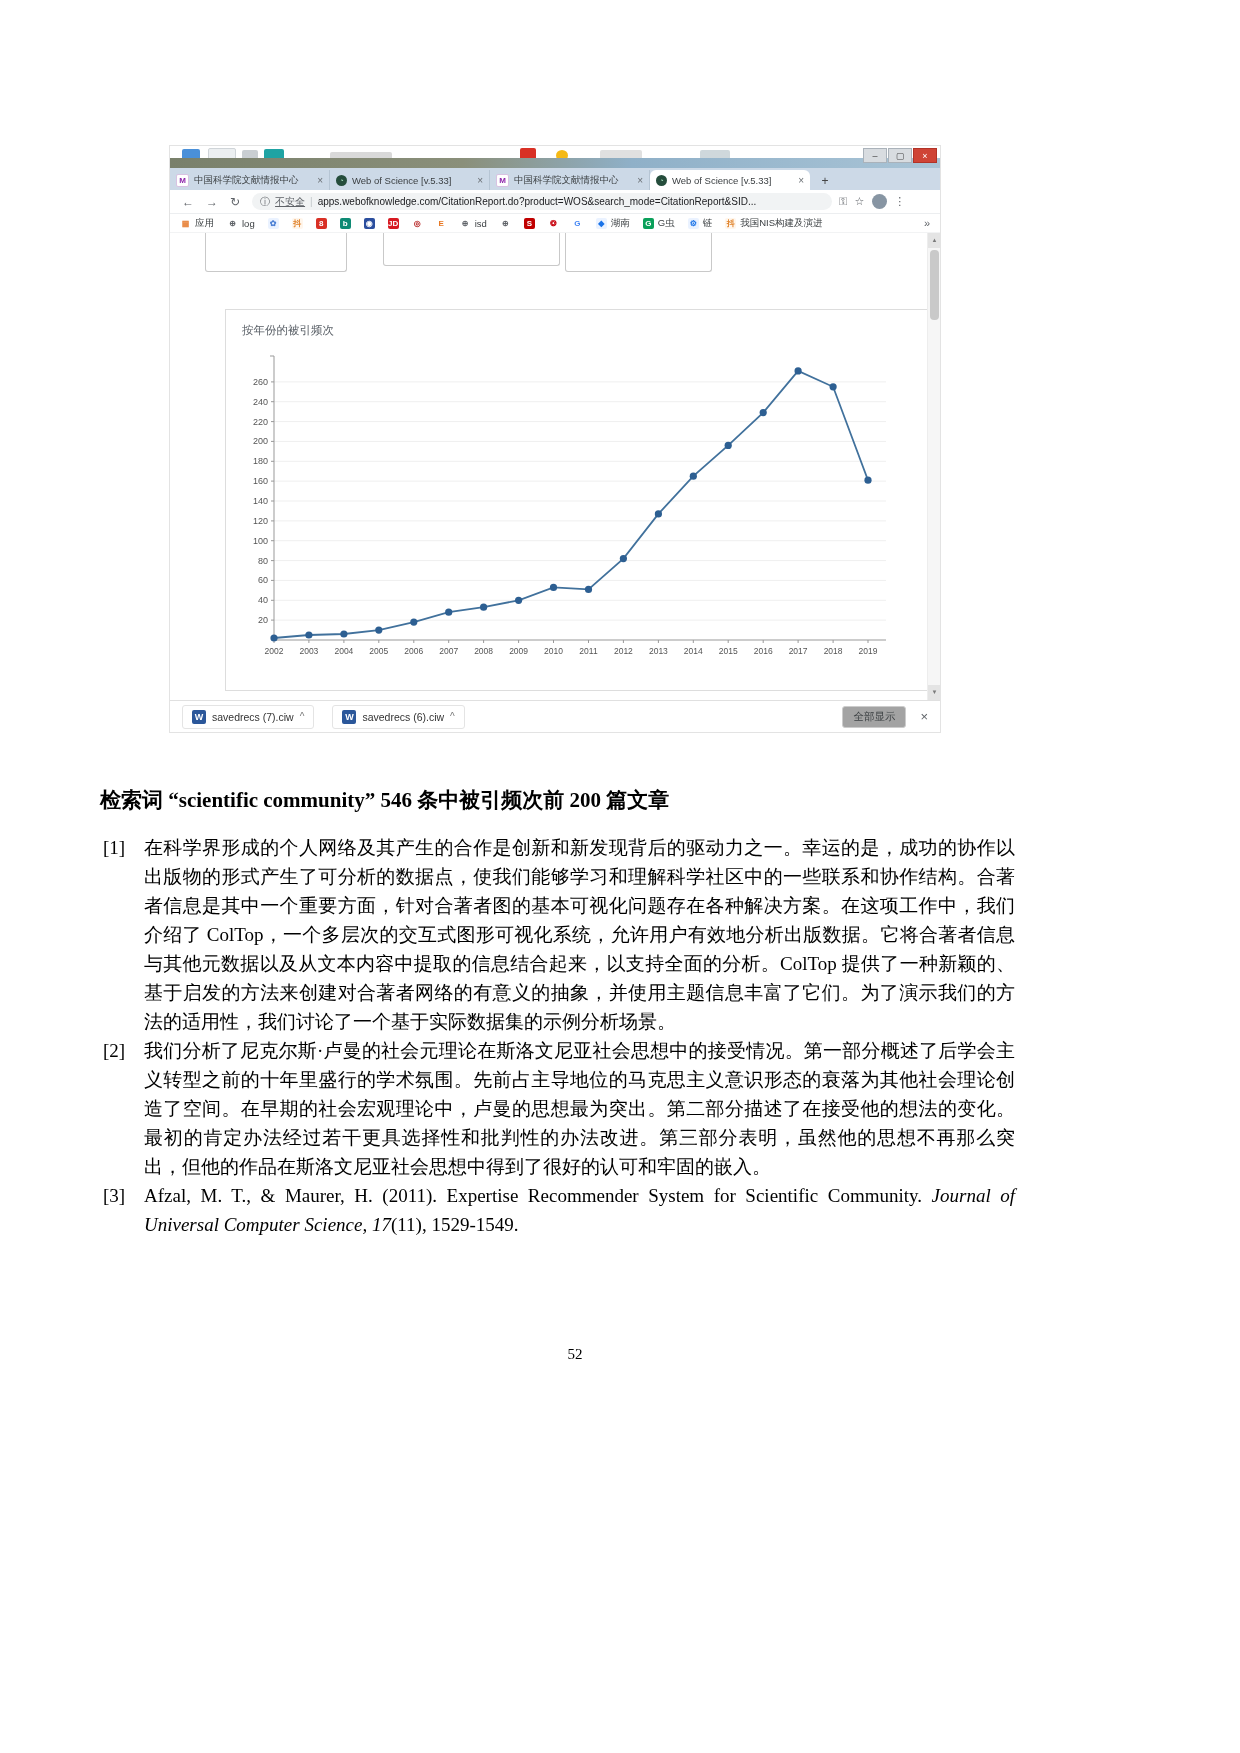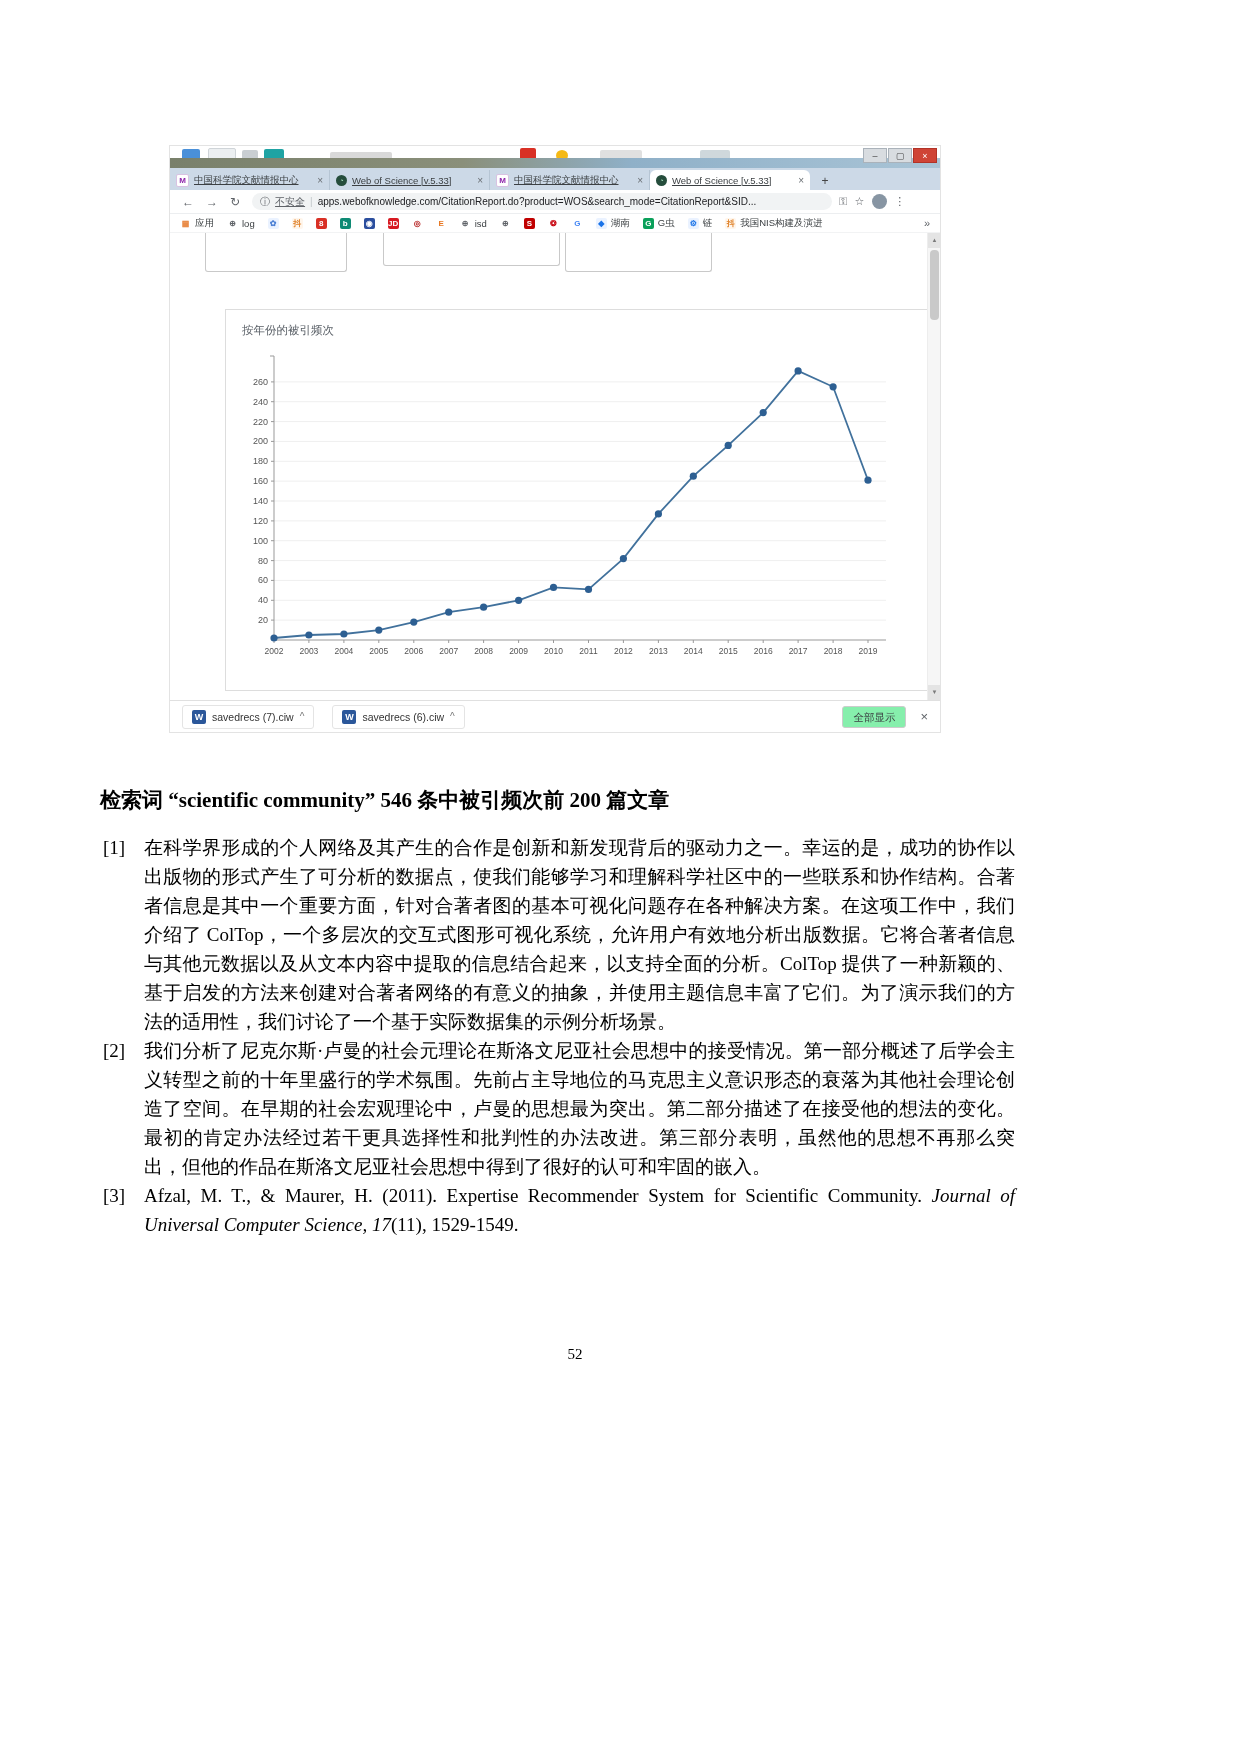--- a/index.html
+++ b/index.html
@@ -16,21 +16,21 @@
   .winbtns{position:absolute;right:3px;top:2px;display:flex;gap:1px;z-index:5;}
   .winbtn{width:24px;height:15px;font-size:9px;line-height:15px;text-align:center;
           background:#d8dce0;color:#444;border:1px solid #aab2ba;box-sizing:border-box;}
   .winbtn.close{background:#cf4436;color:#fff;border-color:#b23327;}
 
   
   .tabbar{position:absolute;left:0;top:22px;width:100%;height:22px;background:#ccd9e7;display:flex;align-items:flex-end;}
   .tab{width:160px;height:20px;display:flex;align-items:center;gap:5px;padding:0 6px;box-sizing:border-box;
        font-size:9.5px;color:#3c4043;border-right:1px solid #b6c5d4;}
   .tab.active{background:#fff;border-radius:6px 6px 0 0;border-right:none;}
-  .tab-title{flex:1;white-space:nowrap;overflow:hidden;text-overflow:ellipsis;text-decoration:underline;}
+  .tab-title{flex:1;white-space:nowrap;overflow:hidden;text-overflow:ellipsis;}
   .tab-close{color:#6b7075;font-size:10px;flex:0 0 auto;}
   .fav{width:11px;height:11px;flex:0 0 auto;font:bold 8px/11px "Liberation Sans",sans-serif;text-align:center;border-radius:2px;}
   .fav-m{background:#fff;color:#8e24aa;border:1px solid #d8c2e2;}
   .fav-wos{background:#254d3c;border-radius:50%;color:#9fd4b5;font-size:7px;line-height:12px;}
   .newtab{width:22px;height:18px;margin-left:4px;text-align:center;font-size:12px;color:#444;line-height:18px;}
 
   
   .toolbar{position:absolute;left:0;top:44px;width:100%;height:24px;background:#fff;display:flex;align-items:center;
            border-bottom:1px solid #eceef0;box-sizing:border-box;}
   .navic{color:#5f6368;font-size:12px;margin-left:12px;}
@@ -62,21 +62,21 @@
   .scr-thumb{position:absolute;left:2px;top:17px;width:9px;height:70px;background:#c9c9c9;border-radius:4px;}
 
   
   .dlbar{position:absolute;left:0;top:554px;width:100%;height:32px;background:#fff;border-top:1px solid #e0e0e0;
          box-sizing:border-box;display:flex;align-items:center;padding:0 12px;}
   .dlchip{display:flex;align-items:center;gap:6px;border:1px solid #e4e4e4;border-radius:3px;height:22px;padding:0 9px;
           font-size:10.5px;color:#333;margin-right:18px;background:#fff;}
   .dl-ic{width:14px;height:14px;background:#2b579a;border-radius:2px;color:#fff;font:bold 9px/14px "Liberation Sans",sans-serif;text-align:center;}
   .dl-caret{color:#777;font-size:10px;}
   .dl-showall{margin-left:auto;border:1px solid #ccc;border-radius:3px;height:20px;line-height:20px;padding:0 10px;
-              font-size:10.5px;color:#3c4043;background:#86efac;}
+              font-size:10.5px;color:#3c4043;background:#a3a3a3;font-family:Liberation Mono, monospace;}
   .dl-close{margin-left:14px;color:#5f6368;font-size:13px;}
 
   
   .doc{font-family:"Liberation Serif","DejaVu Serif",serif;color:#000;}
   .heading{position:absolute;left:100px;top:786px;font-size:21px;font-weight:bold;
            font-family:"Liberation Serif","DejaVu Sans",serif;}
   .refs{position:absolute;left:103px;top:833px;width:912px;font-size:19px;line-height:29px;}
   .ref{position:relative;padding-left:41px;}
   .ref-num{position:absolute;left:0;top:0;}
   .cite,.abstract{margin:0;text-align:justify;}

